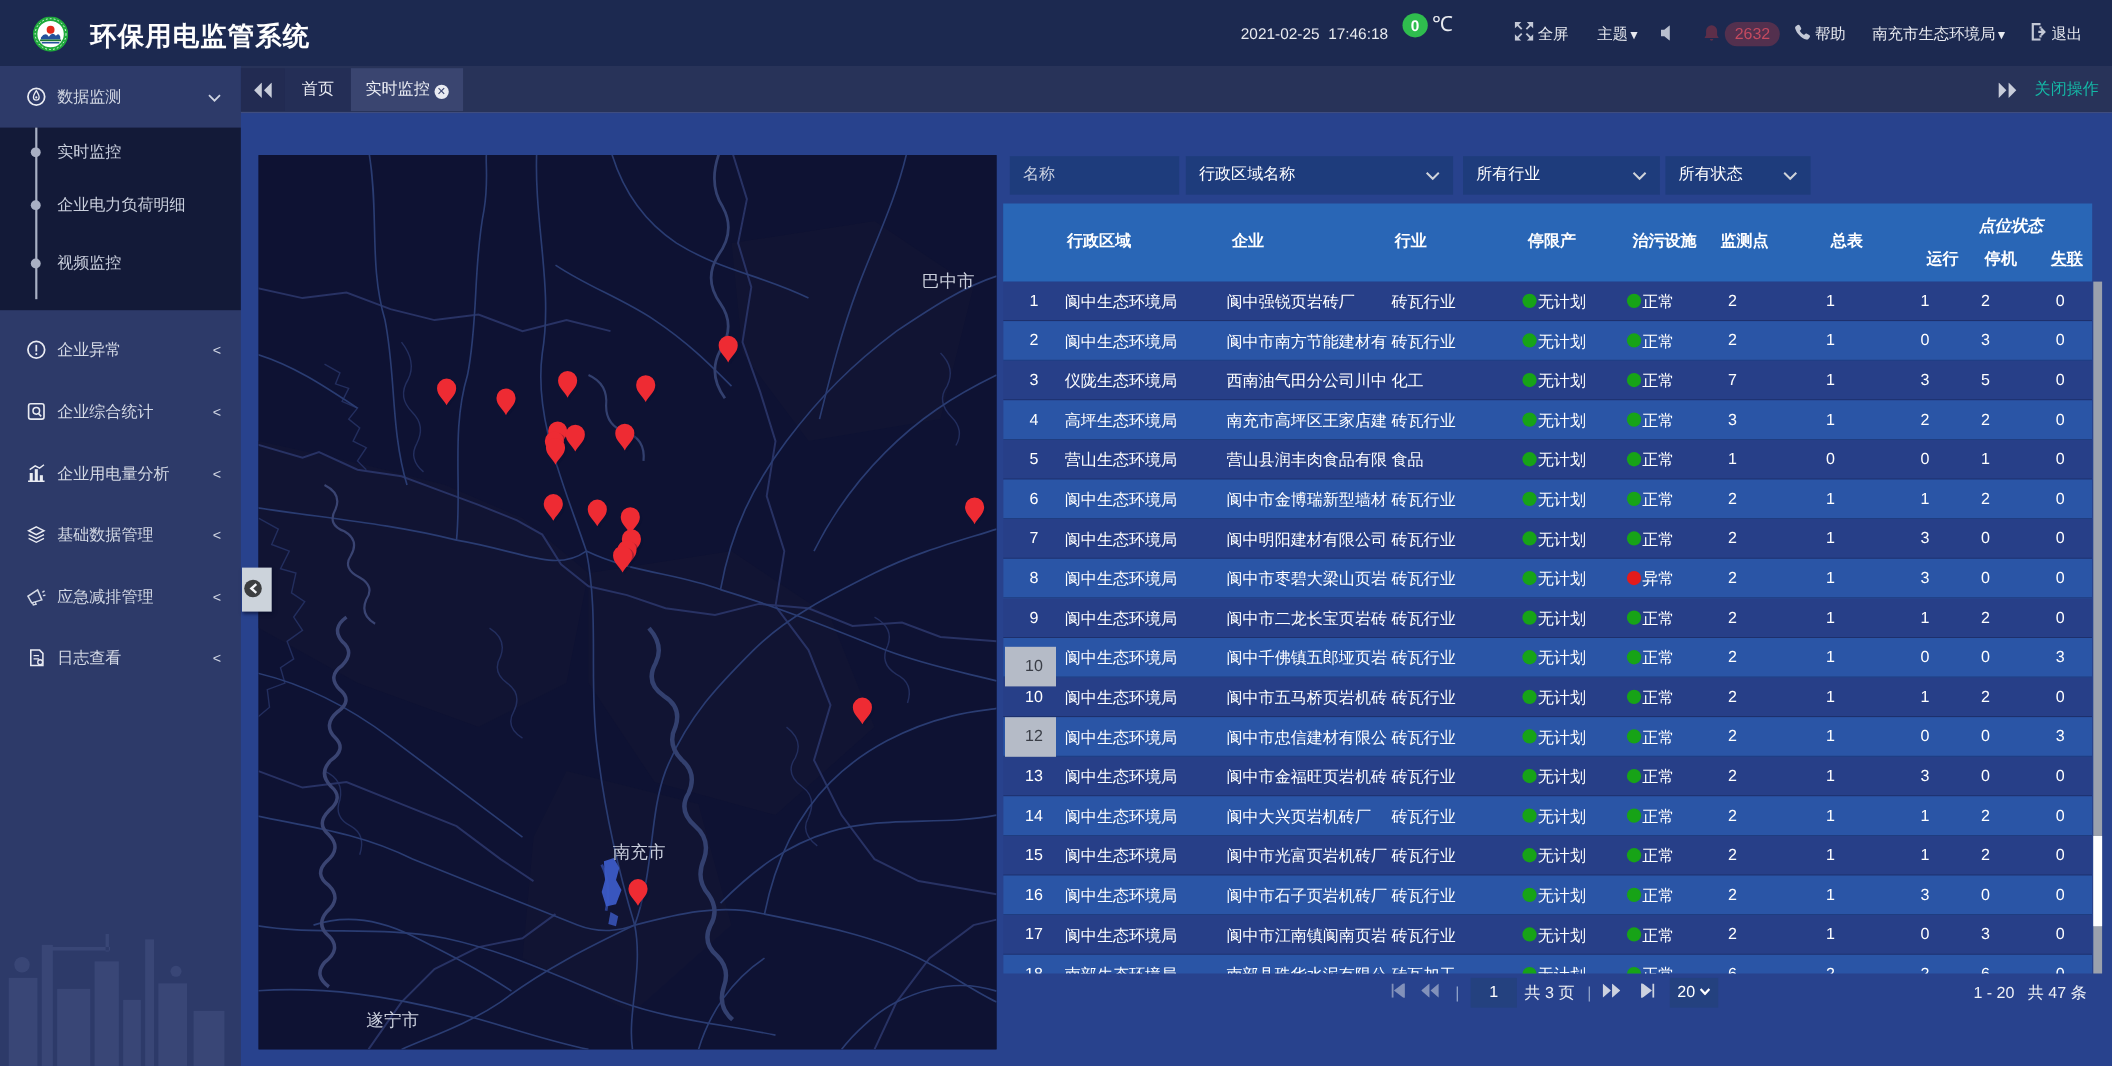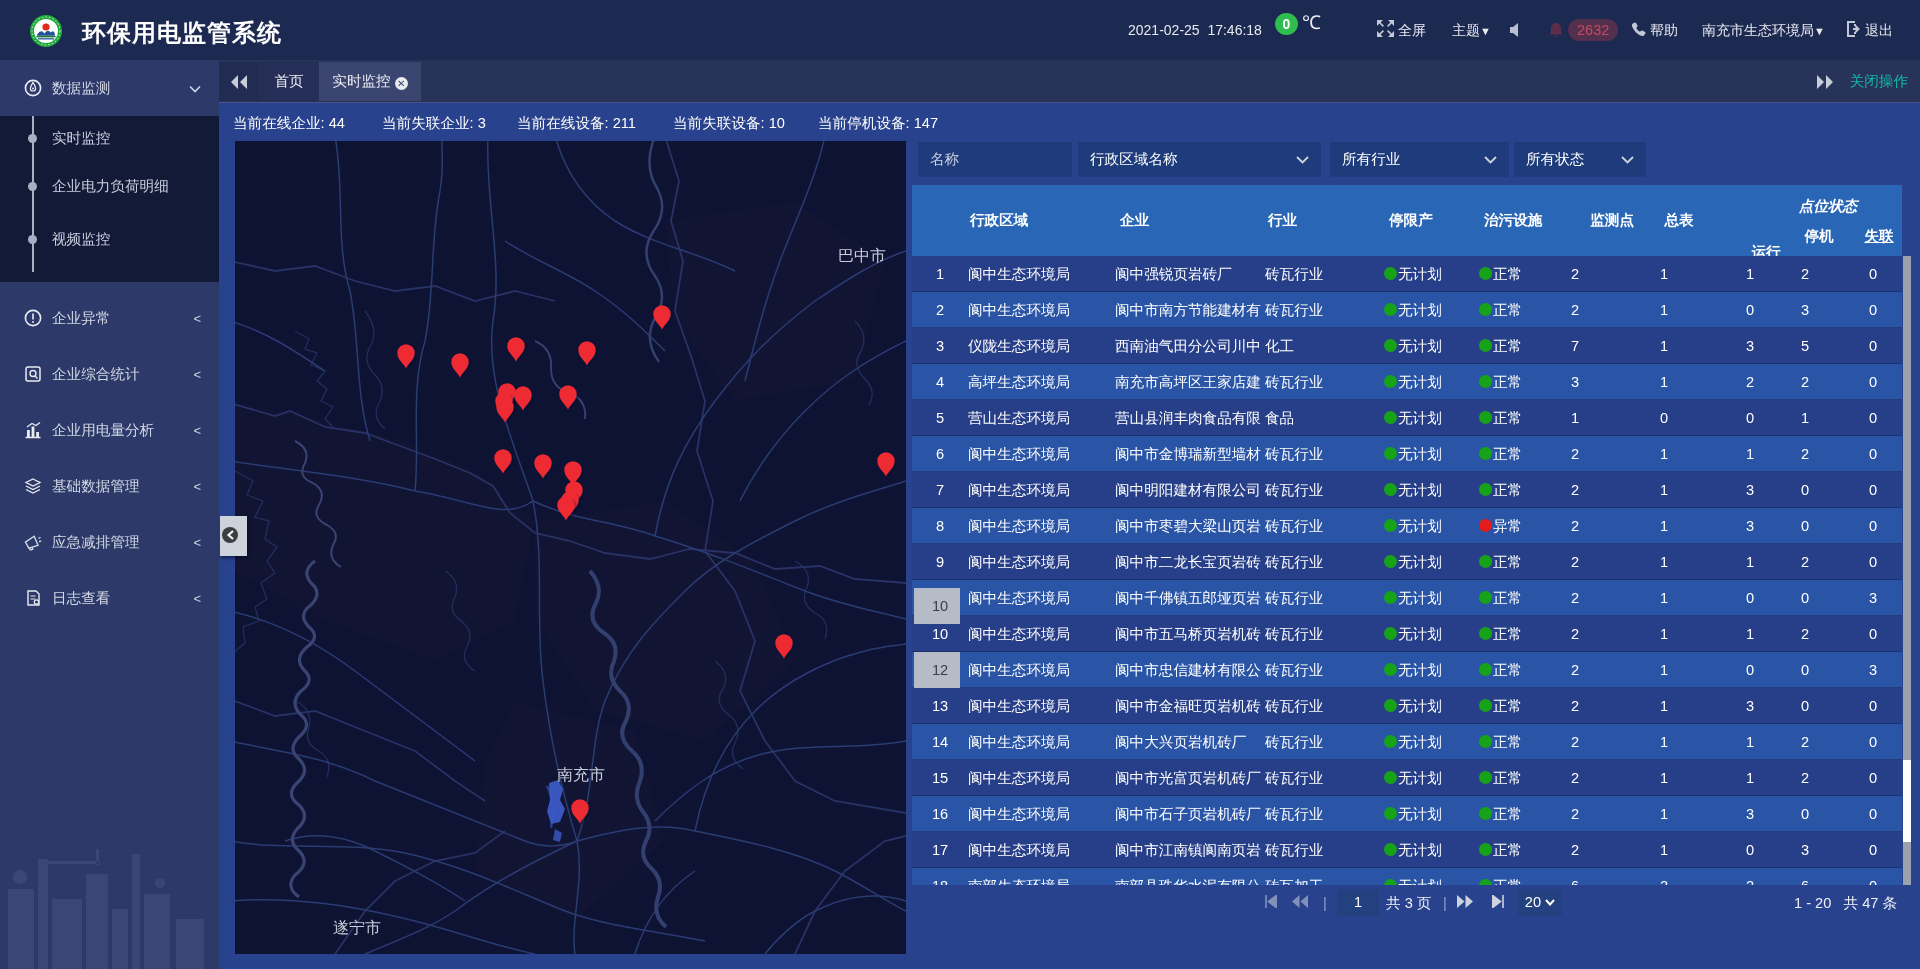--- a/index.html
+++ b/index.html
@@ -232,27 +232,20 @@
   <div class="tab" id="tab-live">实时监控 <span style="display:inline-block;width:13px;height:13px;border-radius:50%;background:#e9ebf2;color:#3a4570;font-size:10px;line-height:13px;vertical-align:-1px;">✕</span></div>
   <div id="tab-right">
       <svg width="18" height="14" viewBox="0 0 18 14">
         <path d="M1 0 L8 7 L1 14 Z M10 0 L17 7 L10 14 Z" fill="#c8cdda"></path>
       </svg>
     </div>
   <div id="tab-close">关闭操作</div>
 </div>
 
 <div id="panel">
-  <div id="stats">
-    <span style="left:14px;">当前在线企业: 44</span>
-    <span style="left:163px;">当前失联企业: 3</span>
-    <span style="left:298px;">当前在线设备: 211</span>
-    <span style="left:454px;">当前失联设备: 10</span>
-    <span style="left:599px;">当前停机设备: 147</span>
-  </div>
 
   <svg id="map" viewBox="0 0 671 813">
     <rect width="671" height="813" fill="#0e1233"></rect>
     <g fill="#111433">
       <path d="M0 260 L90 280 L170 300 L240 330 L300 380 L280 480 L200 520 L90 480 L0 430 Z"></path>
       <path d="M300 380 L430 360 L520 420 L560 520 L470 600 L360 570 L300 480 Z"></path>
       <path d="M280 560 L400 590 L430 700 L340 780 L240 730 L250 620 Z"></path>
       <path d="M430 80 L560 60 L650 120 L620 240 L500 260 L440 180 Z"></path>
     </g>
 
@@ -415,24 +408,24 @@
   <div class="fbox" style="left:1295px; width:132px;">所有状态<span class="chev"><svg width="13" height="8" viewBox="0 0 13 8">
           <path d="M1 1 L6.5 6.5 L12 1" stroke="#cfd3da" stroke-width="1.8" fill="none"></path>
         </svg></span></div>
 
   <div id="thead">
     <span class="h" style="left:58px;">行政区域</span>
     <span class="h" style="left:208px;">企业</span>
     <span class="h" style="left:356px;">行业</span>
     <span class="h" style="left:477px;">停限产</span>
     <span class="h" style="left:572px;">治污设施</span>
-    <span class="h" style="left:652px; width:70px; text-align:right;">监测点</span>
+    <span class="h" style="left:652px; width:70px; text-align:left;">监测点</span>
     <span class="h" style="left:732px; width:70px; text-align:center;">总表</span>
     <span class="h" style="left:821px; top:6px; height:30px; line-height:30px; width:190px; font-style:italic; text-align:center;">点位状态</span>
-    <span class="h" style="left:821px; top:52px; height:30px; line-height:30px; width:66px; text-align:center;">运行</span>
+    <span class="h" style="left:821px; top:36px; height:30px; line-height:30px; width:66px; text-align:center;">运行</span>
     <span class="h" style="left:874px; top:36px; height:30px; line-height:30px; width:66px; text-align:center;">停机</span>
     <span class="h" style="left:944px; top:36px; height:30px; line-height:30px; width:46px; text-align:center;text-decoration:underline;">失联</span>
   </div>
 
   <div id="table">
       <div class="trow odd">
         <span class="c-num" style="height:36px;line-height:36px;">1</span>
         <span class="c-region">阆中生态环境局</span>
         <span class="c-comp">阆中强锐页岩砖厂</span>
         <span class="c-ind">砖瓦行业</span>

